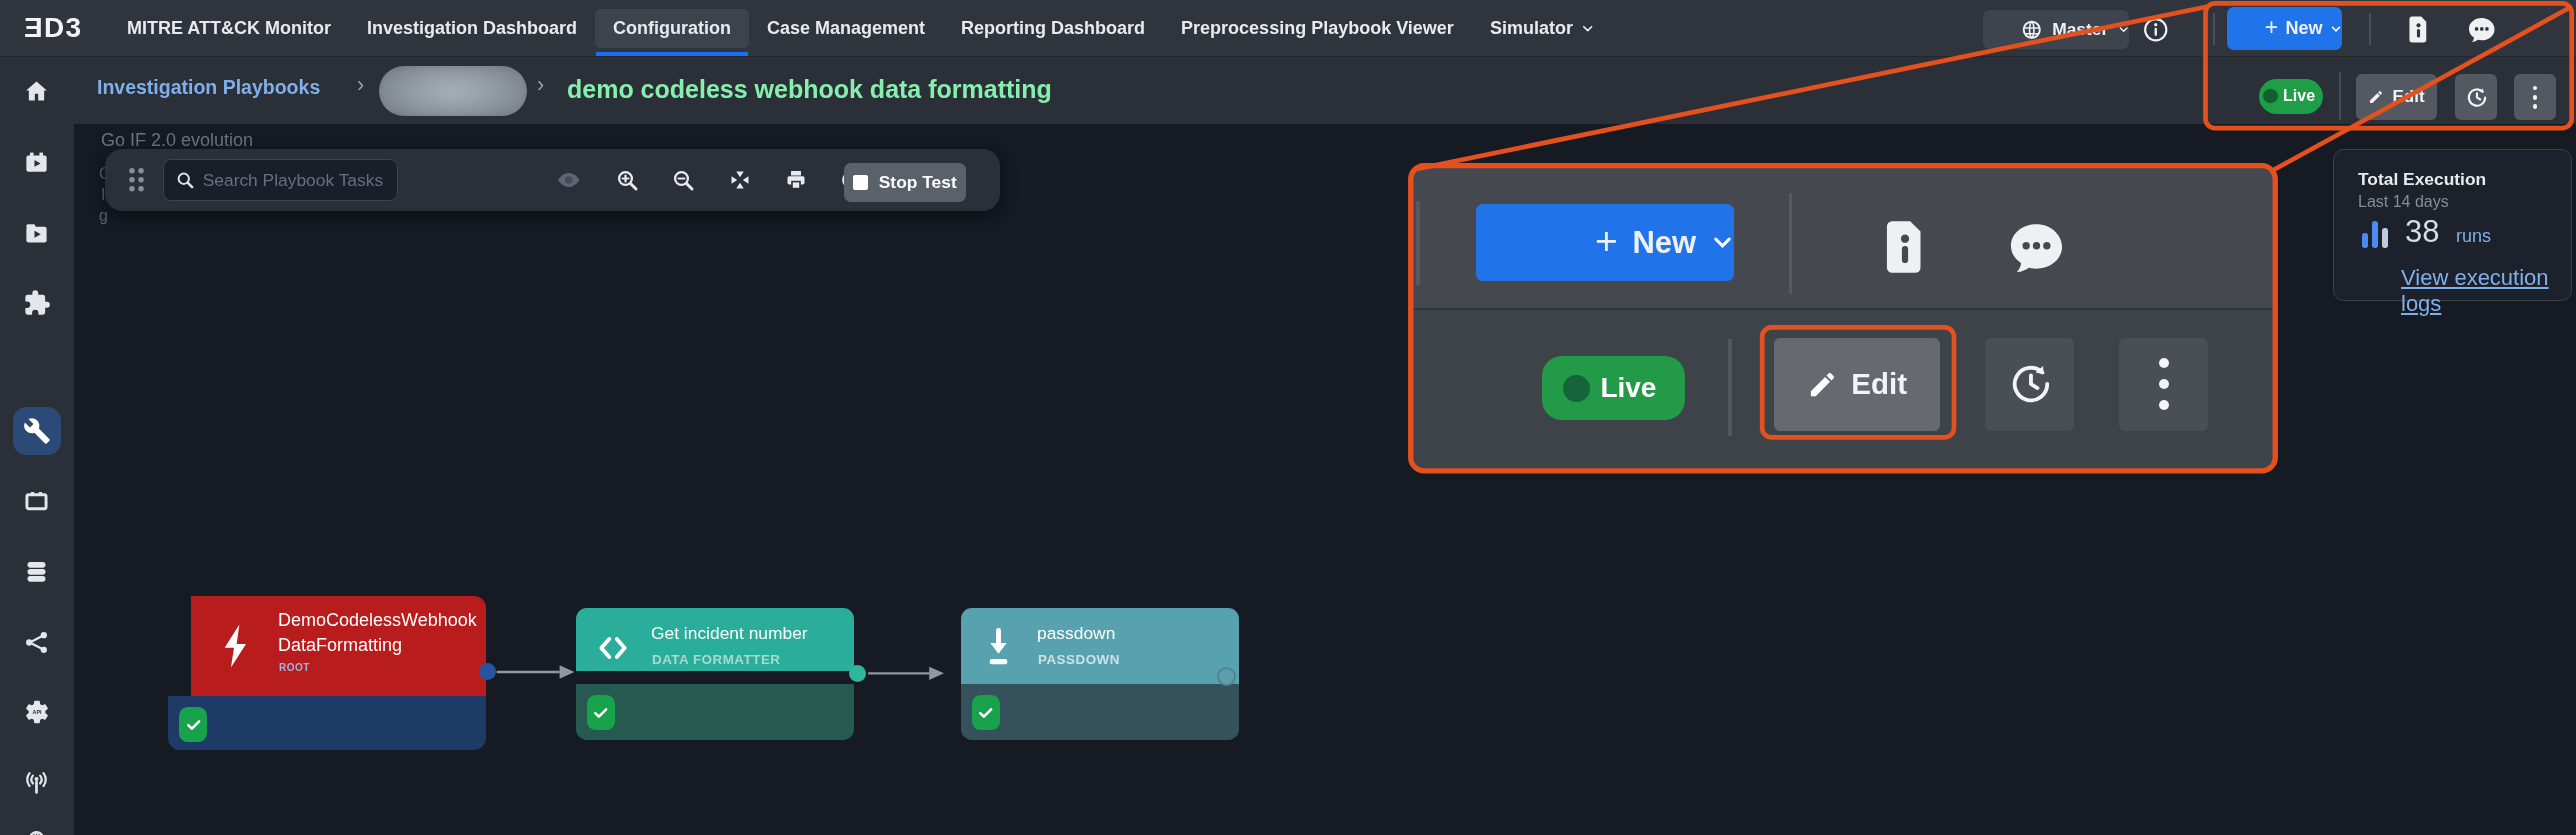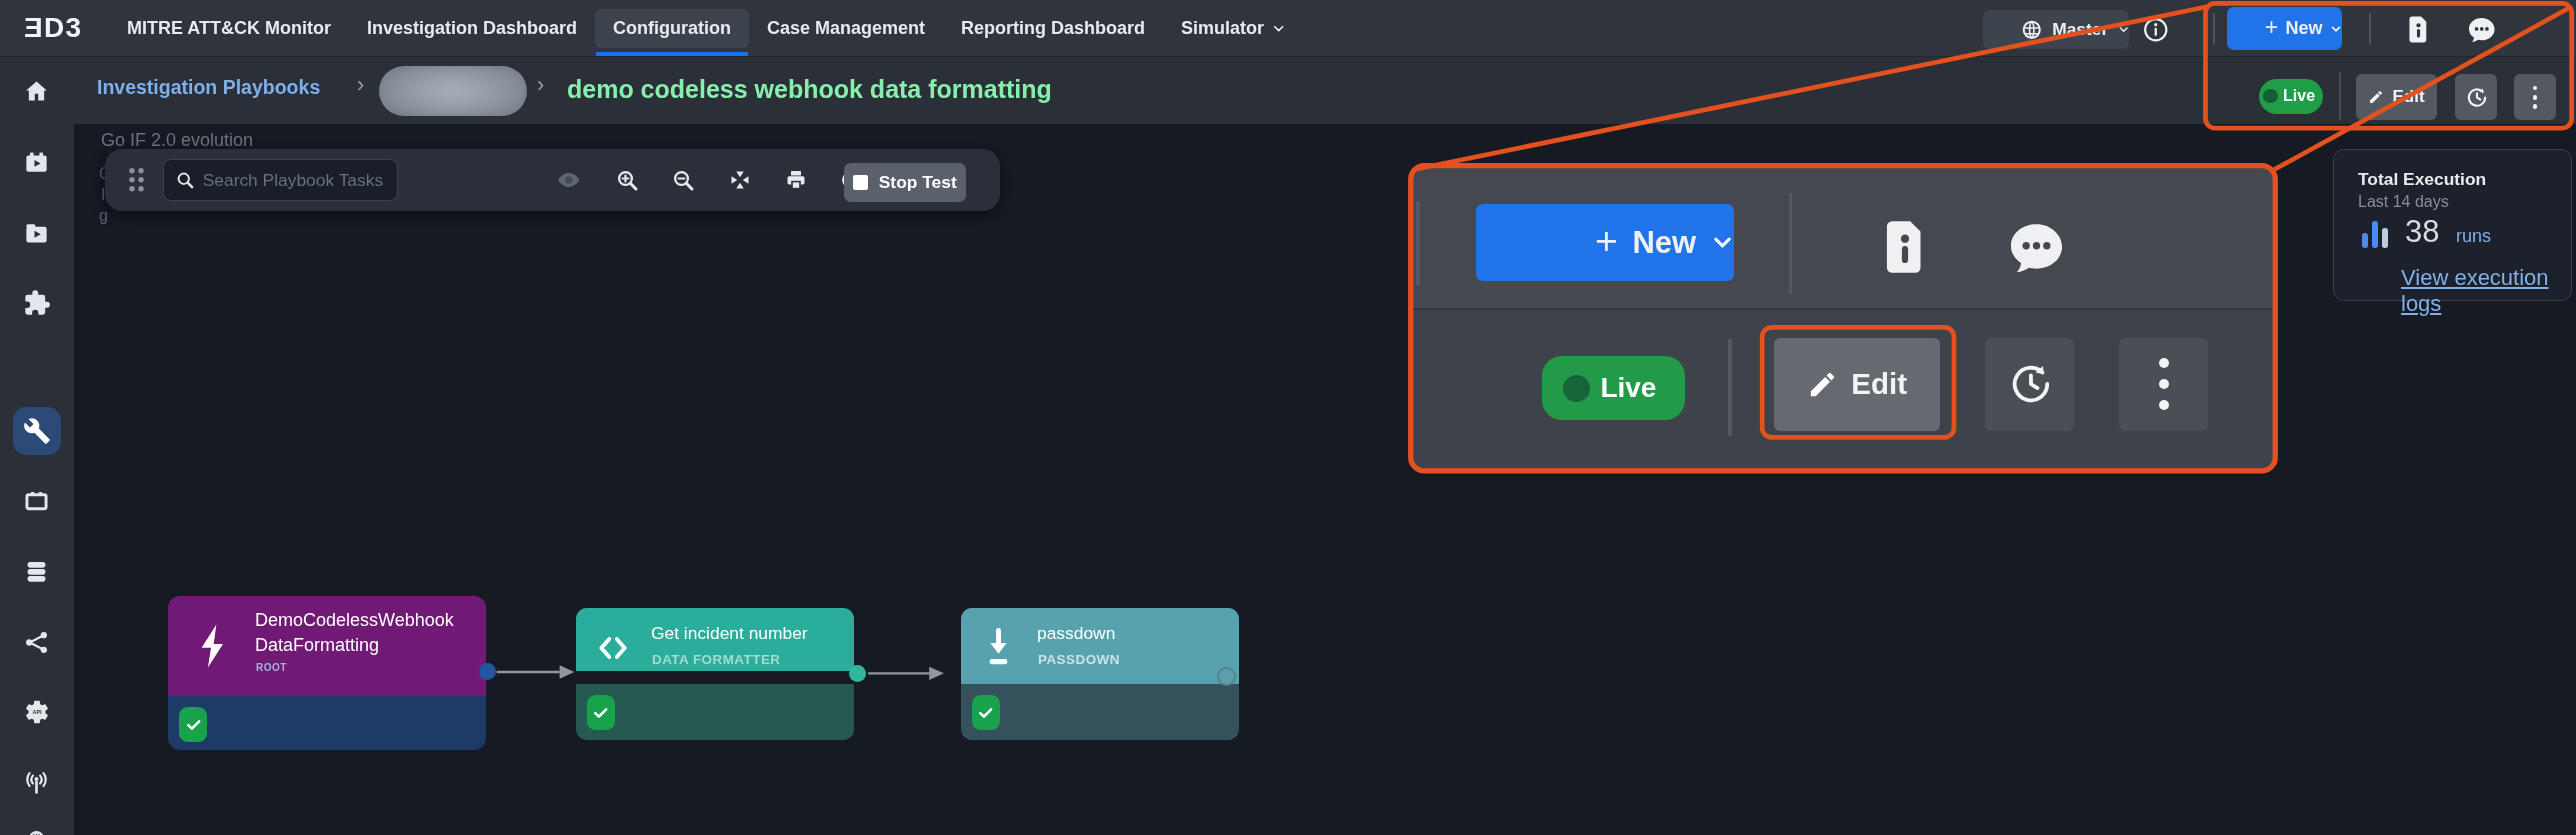--- a/index.html
+++ b/index.html
@@ -108,20 +108,21 @@
 <div class="screen">
 
   <div class="abs topnav">
     <div class="abs logo">ƎD3</div>
     <div class="abs nav-items">
       <div class="nav-item"><span>MITRE ATT&amp;CK Monitor</span></div>
       <div class="nav-item"><span>Investigation Dashboard</span></div>
       <div class="nav-item active"><span>Configuration</span><div class="underline"></div></div>
       <div class="nav-item"><span>Case Management</span></div>
       <div class="nav-item"><span>Reporting Dashboard</span></div>
+      <div class="nav-item"><span>Preprocessing Playbook Viewer</span></div>
       <div class="nav-item" style="display:flex;align-items:center;gap:8px;">
         <span>Simulator</span>
         <svg width="13.4" height="13.4" viewBox="0 0 24 24">
             <path d="M5 8.5 12 15.5 19 8.5" fill="none" stroke="#e8eaed" stroke-width="3" stroke-linecap="round" stroke-linejoin="round"></path>
           </svg>
       </div>
     </div>
 
     <div class="abs pill-btn" style="left:1983px;top:10px;width:146px;height:39px;background:#3e444d;font-size:17.4px;font-weight:bold;">
       <svg width="21.5" height="21.5" viewBox="0 0 24 24">
@@ -356,21 +357,21 @@
   </div>
 
   <svg class="abs" style="left:0;top:0;z-index:4;" width="2576" height="835" viewBox="0 0 3840 1245">
     <line x1="740" y1="1002" x2="834" y2="1002" stroke="#9097a0" stroke-width="3.5"></line>
     <path d="M834 992l22 10-22 10z" fill="#9097a0"></path>
     <line x1="1294" y1="1004" x2="1385" y2="1004" stroke="#9097a0" stroke-width="3.5"></line>
     <path d="M1385 994l22 10-22 10z" fill="#9097a0"></path>
   </svg>
 
   <div class="node" style="left:168px;top:596px;width:318px;height:154px;">
-    <div class="node-head" style="height:100px;background:#701a75;">
+    <div class="node-head" style="height:100px;background:#b91c1c;margin-left:23px;">
       <svg class="abs" style="left:24px;top:25.5px;" width="43" height="48" viewBox="0 0 24 26">
           <path d="M13.6 1 5.4 14h5.2L8.9 25l8.4-13.1h-5.2z" fill="#fff"></path>
         </svg>
       <div class="node-title" style="left:87px;top:12px;">
         <div>DemoCodelessWebhook</div>
         <div>DataFormatting</div>
       </div>
       <div class="node-sub" style="left:88px;top:66px;color:#9cb6de;">ROOT</div>
     </div>
     <div class="node-body" style="height:54px;background:#1e3a66;">

